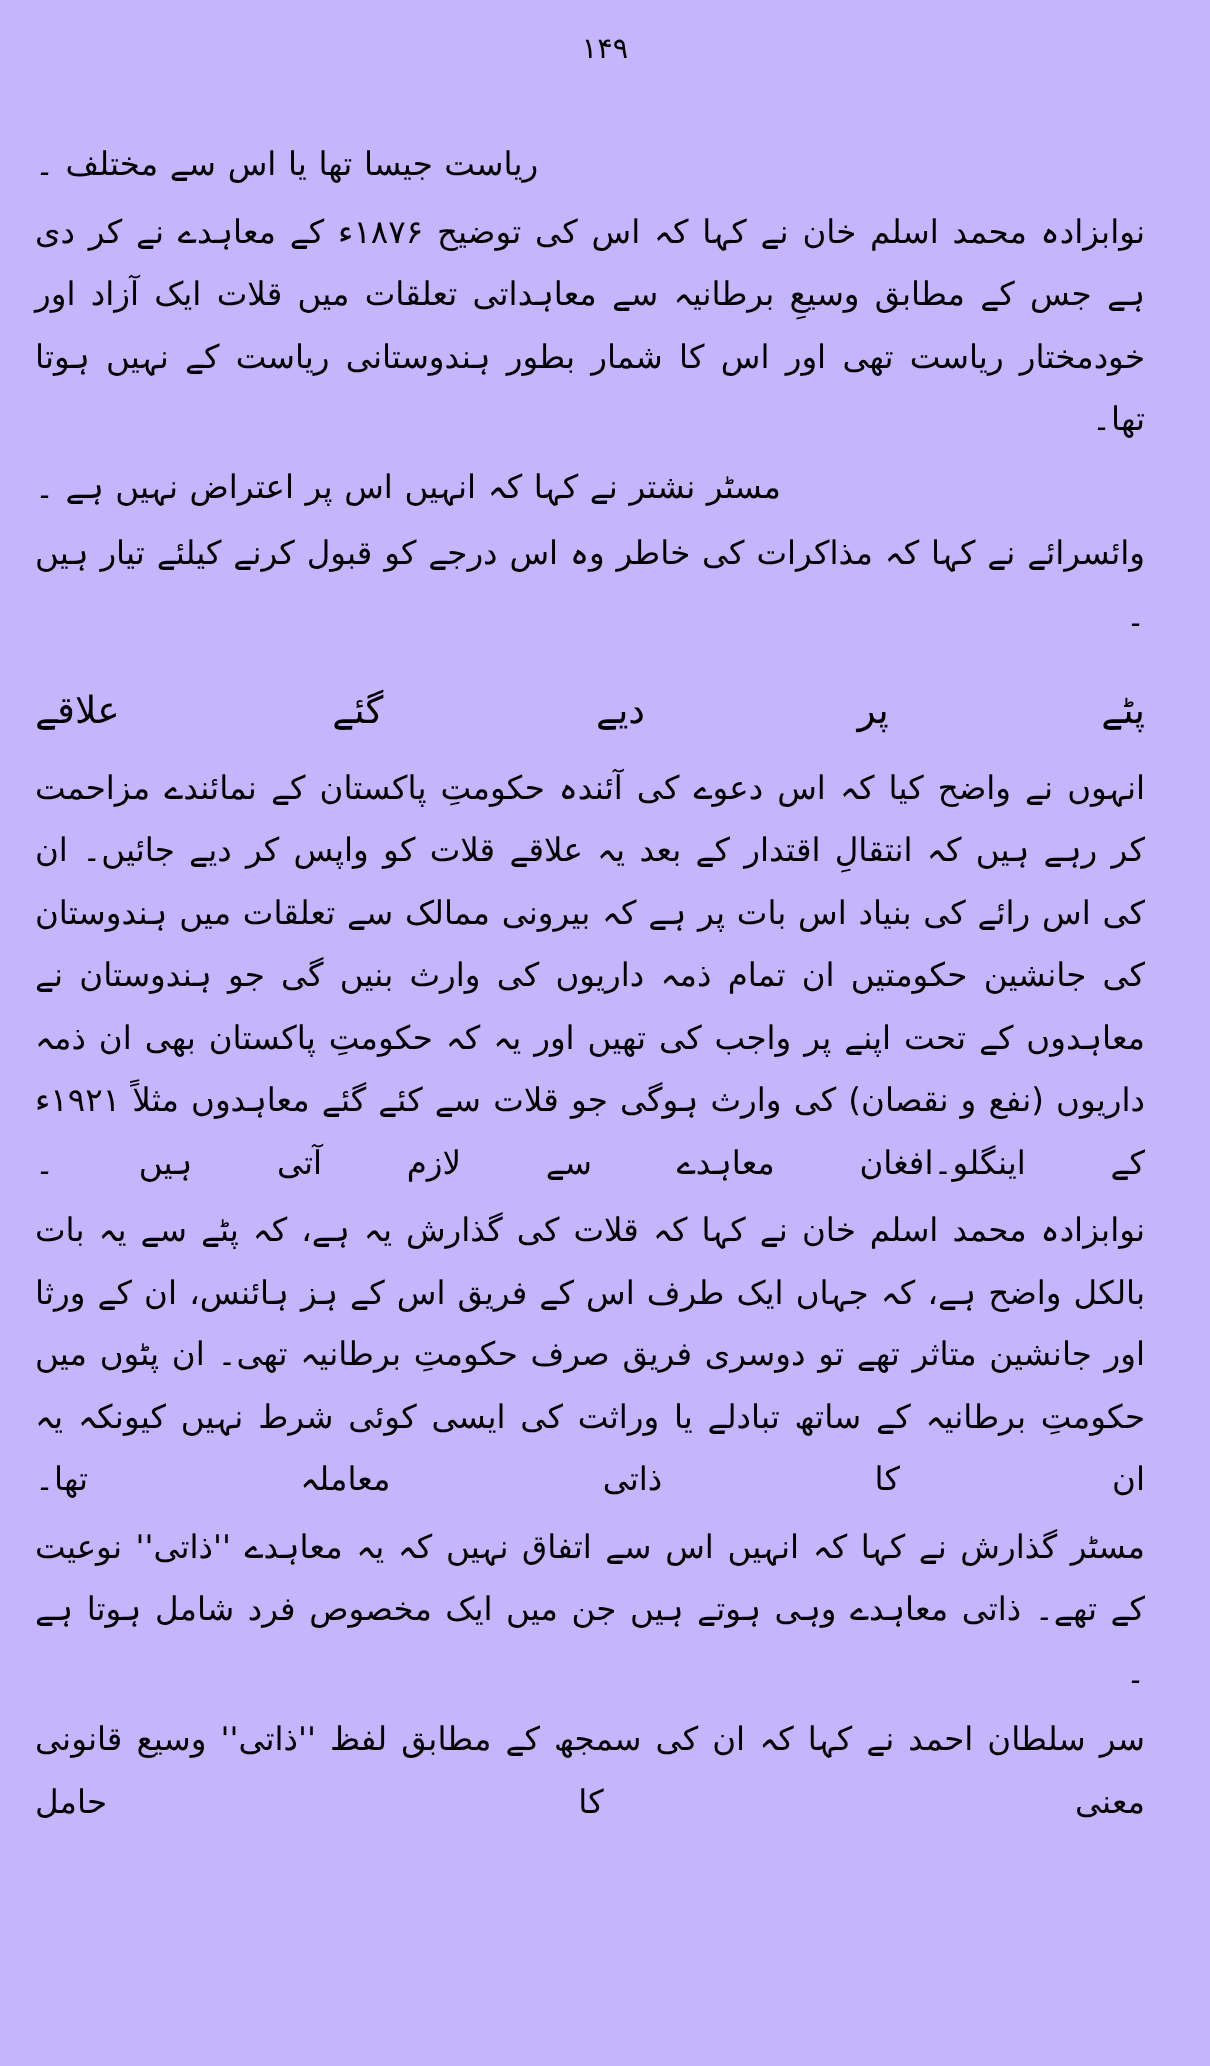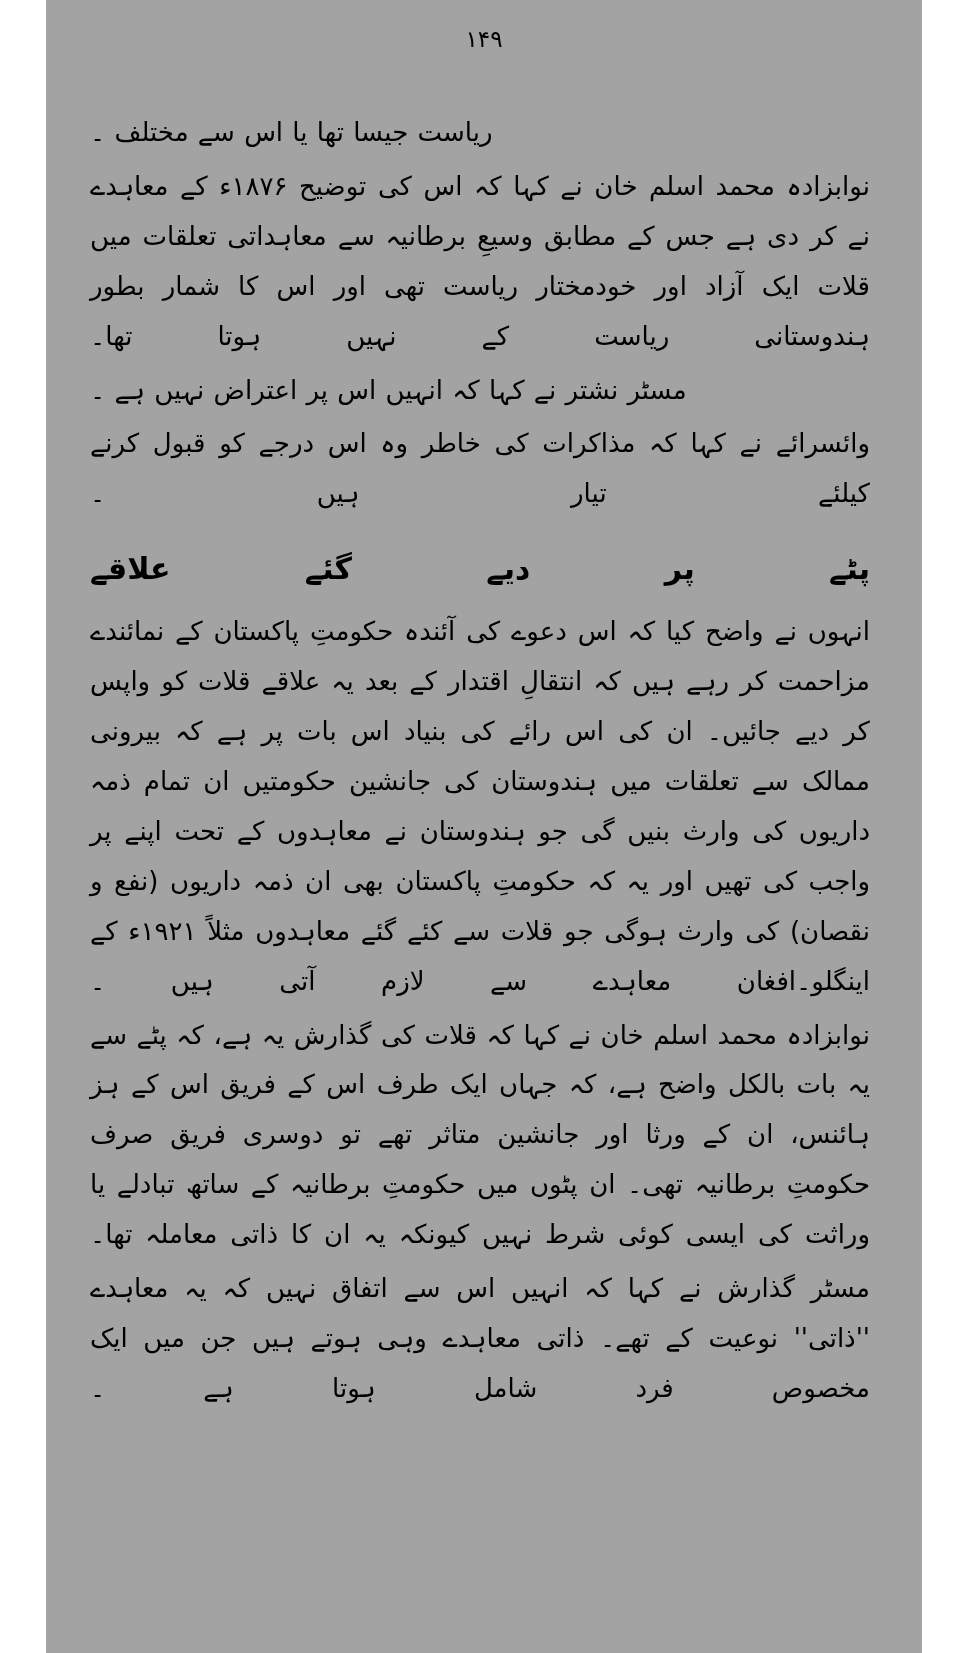--- a/index.html
+++ b/index.html
@@ -2,43 +2,43 @@
 <html lang="ur" dir="rtl"><head>
 <meta charset="utf-8">
 <style>
   html, body {
     margin: 0;
     padding: 0;
     background: #ffffff;
   }
   .page {
     position: relative;
-    width: 876px;
+    width: 968px;
     height: 1653px;
     margin: 0 auto;
-    background: #a3a3a3;
+    background: #c4b5fd;
     overflow: hidden;
     font-family: "DejaVu Sans", sans-serif;
     color: #000000;
   }
   .page-number {
     position: absolute;
     top: 26px;
     left: 0;
     right: 0;
     text-align: center;
     font-size: 23px;
     color: #000;
     letter-spacing: 1px;
   }
   .body-col {
     position: absolute;
     top: 108px;
     right: 52px;
-    left: 44px;
+    left: 28px;
     direction: rtl;
     text-align: justify;
     text-align-last: justify;
   }
   p.para {
     margin: 0 0 4px 0;
     font-size: 26px;
     line-height: 1.92;
     font-family: "DejaVu Sans", sans-serif;
     text-align: justify;
@@ -49,21 +49,21 @@
     text-align: left;
     text-align-last: left;
   }
   p.para.left-short {
     text-align: left;
     text-align-last: left;
   }
   h2.section-heading {
     margin: 26px 0 14px 0;
     font-size: 30px;
-    font-weight: 700;
+    font-weight: 400;
     text-align: center;
     line-height: 1.6;
   }
 </style>
 </head>
 <body>
 
 <div class="page">
 
   <div class="page-number">۱۴۹</div>
@@ -80,16 +80,17 @@
 
     <h2 class="section-heading">پٹے پر دیے گئے علاقے</h2>
 
 
     <p class="para">انہوں نے واضح کیا کہ اس دعوے کی آئندہ حکومتِ پاکستان کے نمائندے مزاحمت کر رہے ہیں کہ انتقالِ اقتدار کے بعد یہ علاقے قلات کو واپس کر دیے جائیں۔ ان کی اس رائے کی بنیاد اس بات پر ہے کہ بیرونی ممالک سے تعلقات میں ہندوستان کی جانشین حکومتیں ان تمام ذمہ داریوں کی وارث بنیں گی جو ہندوستان نے معاہدوں کے تحت اپنے پر واجب کی تھیں اور یہ کہ حکومتِ پاکستان بھی ان ذمہ داریوں (نفع و نقصان) کی وارث ہوگی جو قلات سے کئے گئے معاہدوں مثلاً ۱۹۲۱ء کے اینگلو۔افغان معاہدے سے لازم آتی ہیں ۔</p>
 
     <p class="para">نوابزادہ محمد اسلم خان نے کہا کہ قلات کی گذارش یہ ہے، کہ پٹے سے یہ بات بالکل واضح ہے، کہ جہاں ایک طرف اس کے فریق اس کے ہز ہائنس، ان کے ورثا اور جانشین متاثر تھے تو دوسری فریق صرف حکومتِ برطانیہ تھی۔ ان پٹوں میں حکومتِ برطانیہ کے ساتھ تبادلے یا وراثت کی ایسی کوئی شرط نہیں کیونکہ یہ ان کا ذاتی معاملہ تھا۔</p>
 
     <p class="para">مسٹر گذارش نے کہا کہ انہیں اس سے اتفاق نہیں کہ یہ معاہدے ''ذاتی'' نوعیت کے تھے۔ ذاتی معاہدے وہی ہوتے ہیں جن میں ایک مخصوص فرد شامل ہوتا ہے ۔</p>
 
+    <p class="para">سر سلطان احمد نے کہا کہ ان کی سمجھ کے مطابق لفظ ''ذاتی'' وسیع قانونی معنی کا حامل</p>
 
   </div>
 
 </div>
 
 </body></html>

